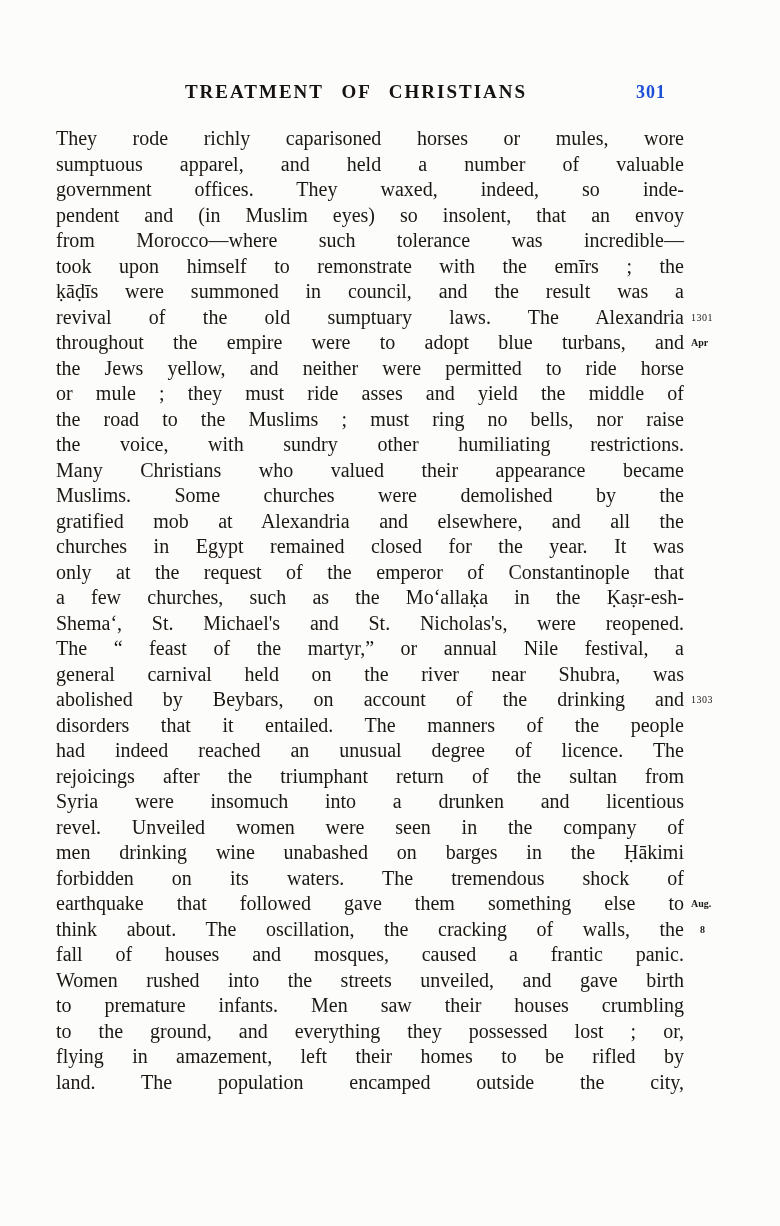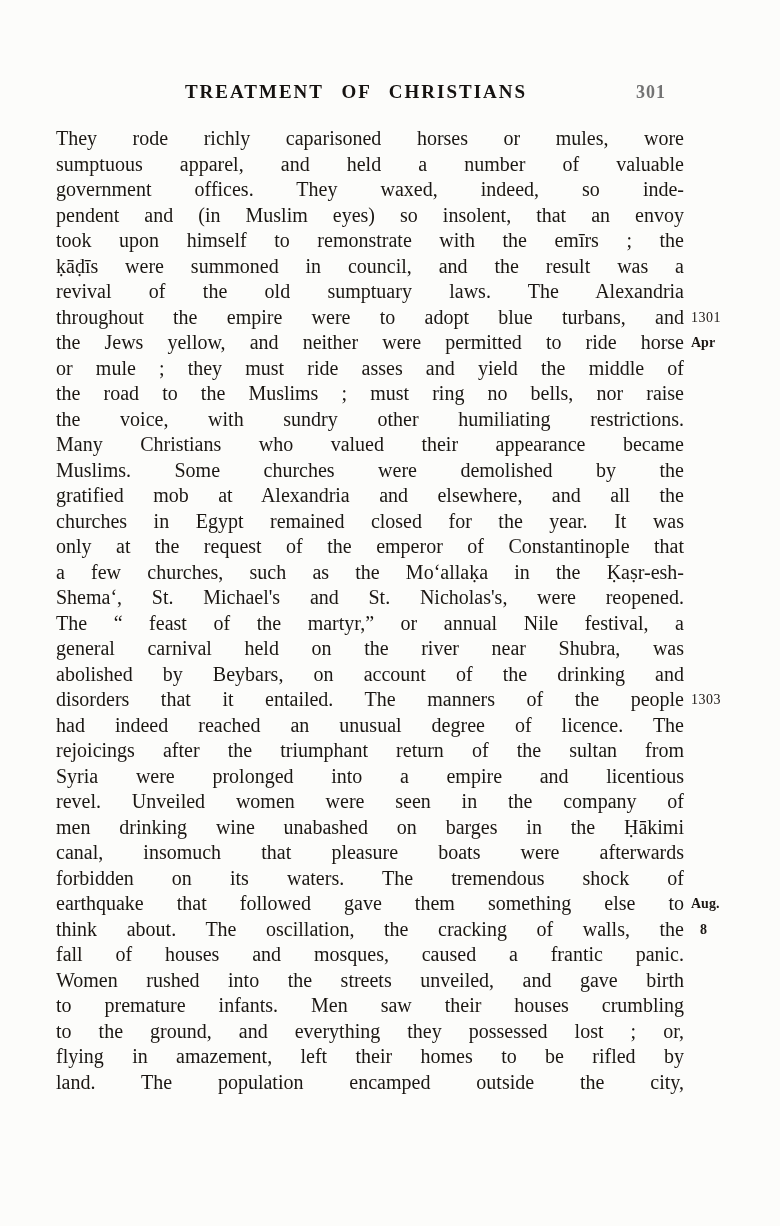--- a/index.html
+++ b/index.html
@@ -35,21 +35,21 @@
     word-spacing: 11px;
     color: #151210;
   }
   .running-head .folio {
     position: absolute;
     right: 114px;
     top: 1px;
     font-size: 18px;
     font-weight: bold;
     letter-spacing: 1px;
-    color: #737373;
+    color: #1d4ed8;
   }
   .text-block {
     position: absolute;
     left: 56px;
     top: 126px;
     width: 628px;
     font-size: 20px;
     line-height: 25.5px;
   }
   .line {
@@ -62,21 +62,21 @@
     position: absolute;
     top: 0;
     left: 0;
     width: 780px;
     height: 1226px;
     pointer-events: none;
   }
   .margin-note {
     position: absolute;
     left: 691px;
-    font-size: 14px;
+    font-size: 10px;
     line-height: 14px;
     color: #1b1713;
     white-space: nowrap;
   }
   .margin-note.date {
     letter-spacing: 0.5px;
     font-weight: normal;
   }
   .margin-note.month, .margin-note.day {
     font-weight: bold;
@@ -90,20 +90,21 @@
   <div class="running-head">
     <span class="title">TREATMENT OF CHRISTIANS</span>
     <span class="folio">301</span>
   </div>
 
   <div class="text-block">
       <div class="line">They rode richly caparisoned horses or mules, wore</div>
       <div class="line">sumptuous apparel, and held a number of valuable</div>
       <div class="line">government offices.  They waxed, indeed, so inde-</div>
       <div class="line">pendent and (in Muslim eyes) so insolent, that an envoy</div>
+      <div class="line">from Morocco—where such tolerance was incredible—</div>
       <div class="line">took upon himself to remonstrate with the emīrs ; the</div>
       <div class="line">ḳāḍīs were summoned in council, and the result was a</div>
       <div class="line">revival of the old sumptuary laws.  The Alexandria</div>
       <div class="line">throughout the empire were to adopt blue turbans, and</div>
       <div class="line">the Jews yellow, and neither were permitted to ride horse</div>
       <div class="line">or mule ; they must ride asses and yield the middle of</div>
       <div class="line">the road to the Muslims ; must ring no bells, nor raise</div>
       <div class="line">the voice, with sundry other humiliating restrictions.</div>
       <div class="line">Many Christians who valued their appearance became</div>
       <div class="line">Muslims.  Some churches were demolished by the</div>
@@ -111,24 +112,23 @@
       <div class="line">churches in Egypt remained closed for the year.  It was</div>
       <div class="line">only at the request of the emperor of Constantinople that</div>
       <div class="line">a few churches, such as the Mo‘allaḳa in the Ḳaṣr-esh-</div>
       <div class="line">Shema‘, St. Michael's and St. Nicholas's, were reopened.</div>
       <div class="line">The “ feast of the martyr,” or annual Nile festival, a</div>
       <div class="line">general carnival held on the river near Shubra, was</div>
       <div class="line">abolished by Beybars, on account of the drinking and</div>
       <div class="line">disorders that it entailed.  The manners of the people</div>
       <div class="line">had indeed reached an unusual degree of licence.  The</div>
       <div class="line">rejoicings after the triumphant return of the sultan from</div>
-      <div class="line">Syria were prolonged into a empire and licentious</div>
+      <div class="line">Syria were insomuch into a drunken and licentious</div>
       <div class="line">revel.  Unveiled women were seen in the company of</div>
       <div class="line">men drinking wine unabashed on barges in the Ḥākimi</div>
-      <div class="line">canal, insomuch that pleasure boats were afterwards</div>
       <div class="line">forbidden on its waters.  The tremendous shock of</div>
       <div class="line">earthquake that followed gave them something else to</div>
       <div class="line">think about.  The oscillation, the cracking of walls, the</div>
       <div class="line">fall of houses and mosques, caused a frantic panic.</div>
       <div class="line">Women rushed into the streets unveiled, and gave birth</div>
       <div class="line">to premature infants.  Men saw their houses crumbling</div>
       <div class="line">to the ground, and everything they possessed lost ; or,</div>
       <div class="line">flying in amazement, left their homes to be rifled by</div>
       <div class="line">land.  The population encamped outside the city,</div>
     </div>

